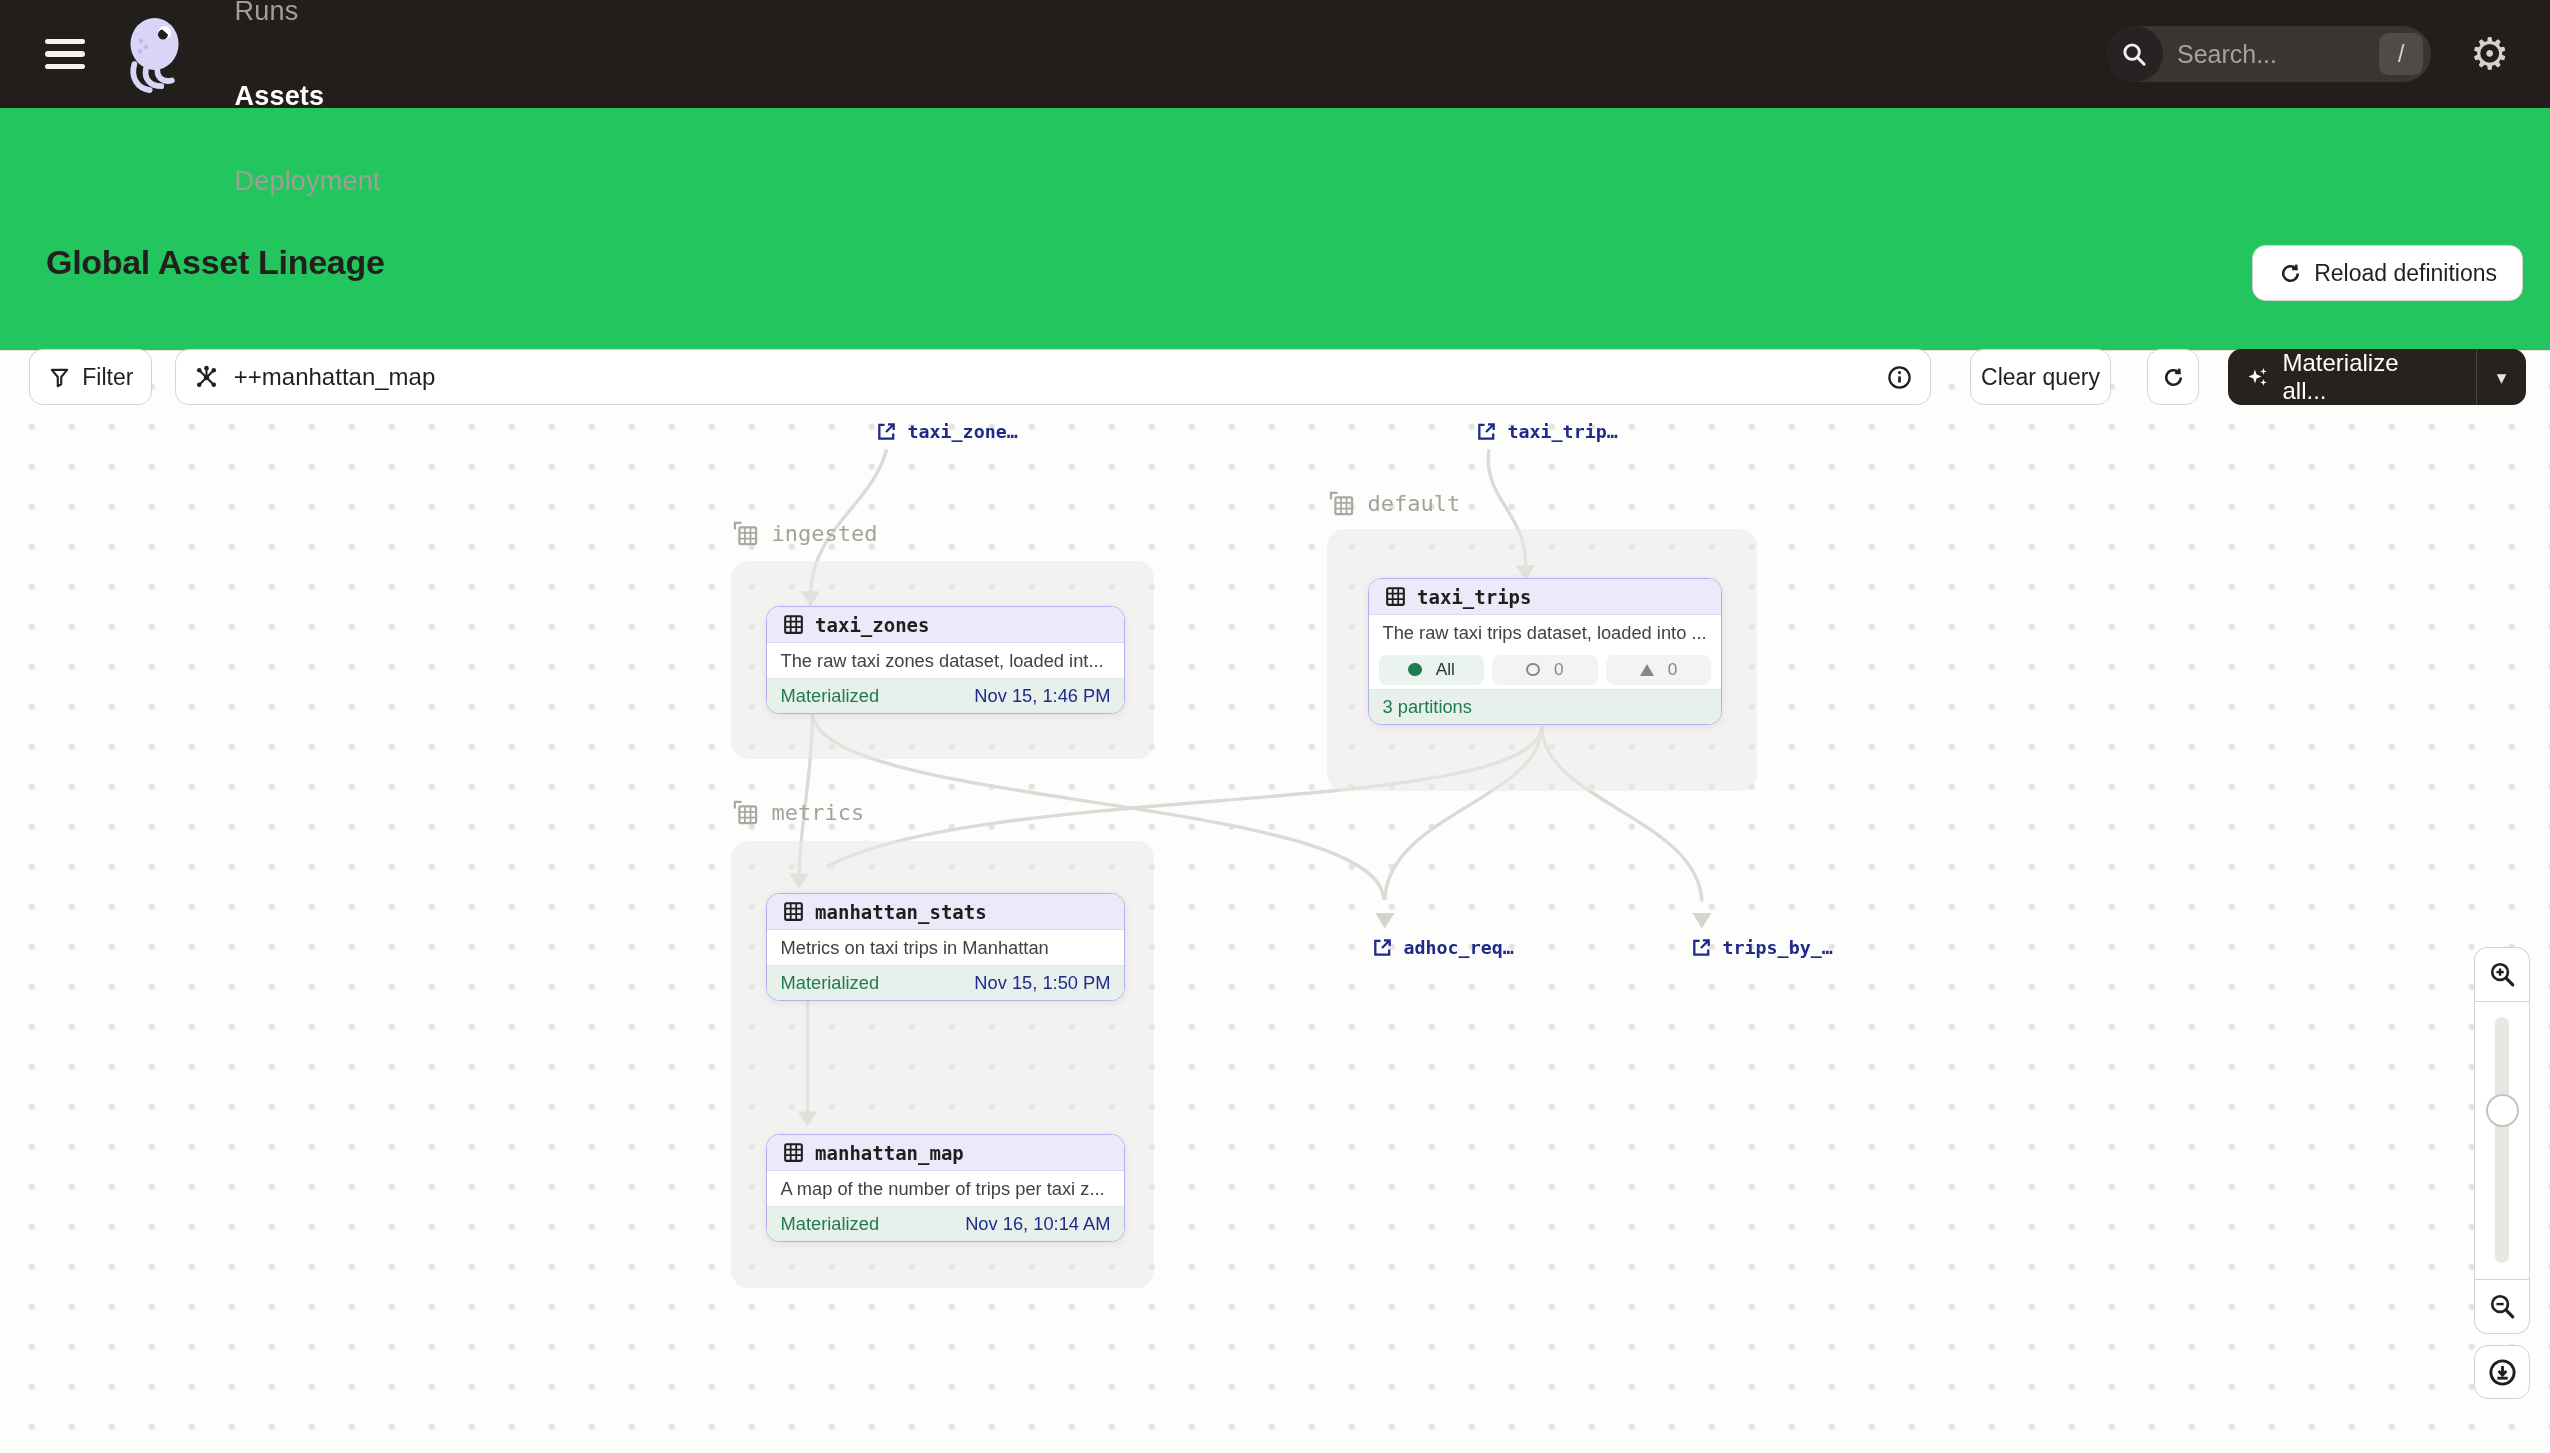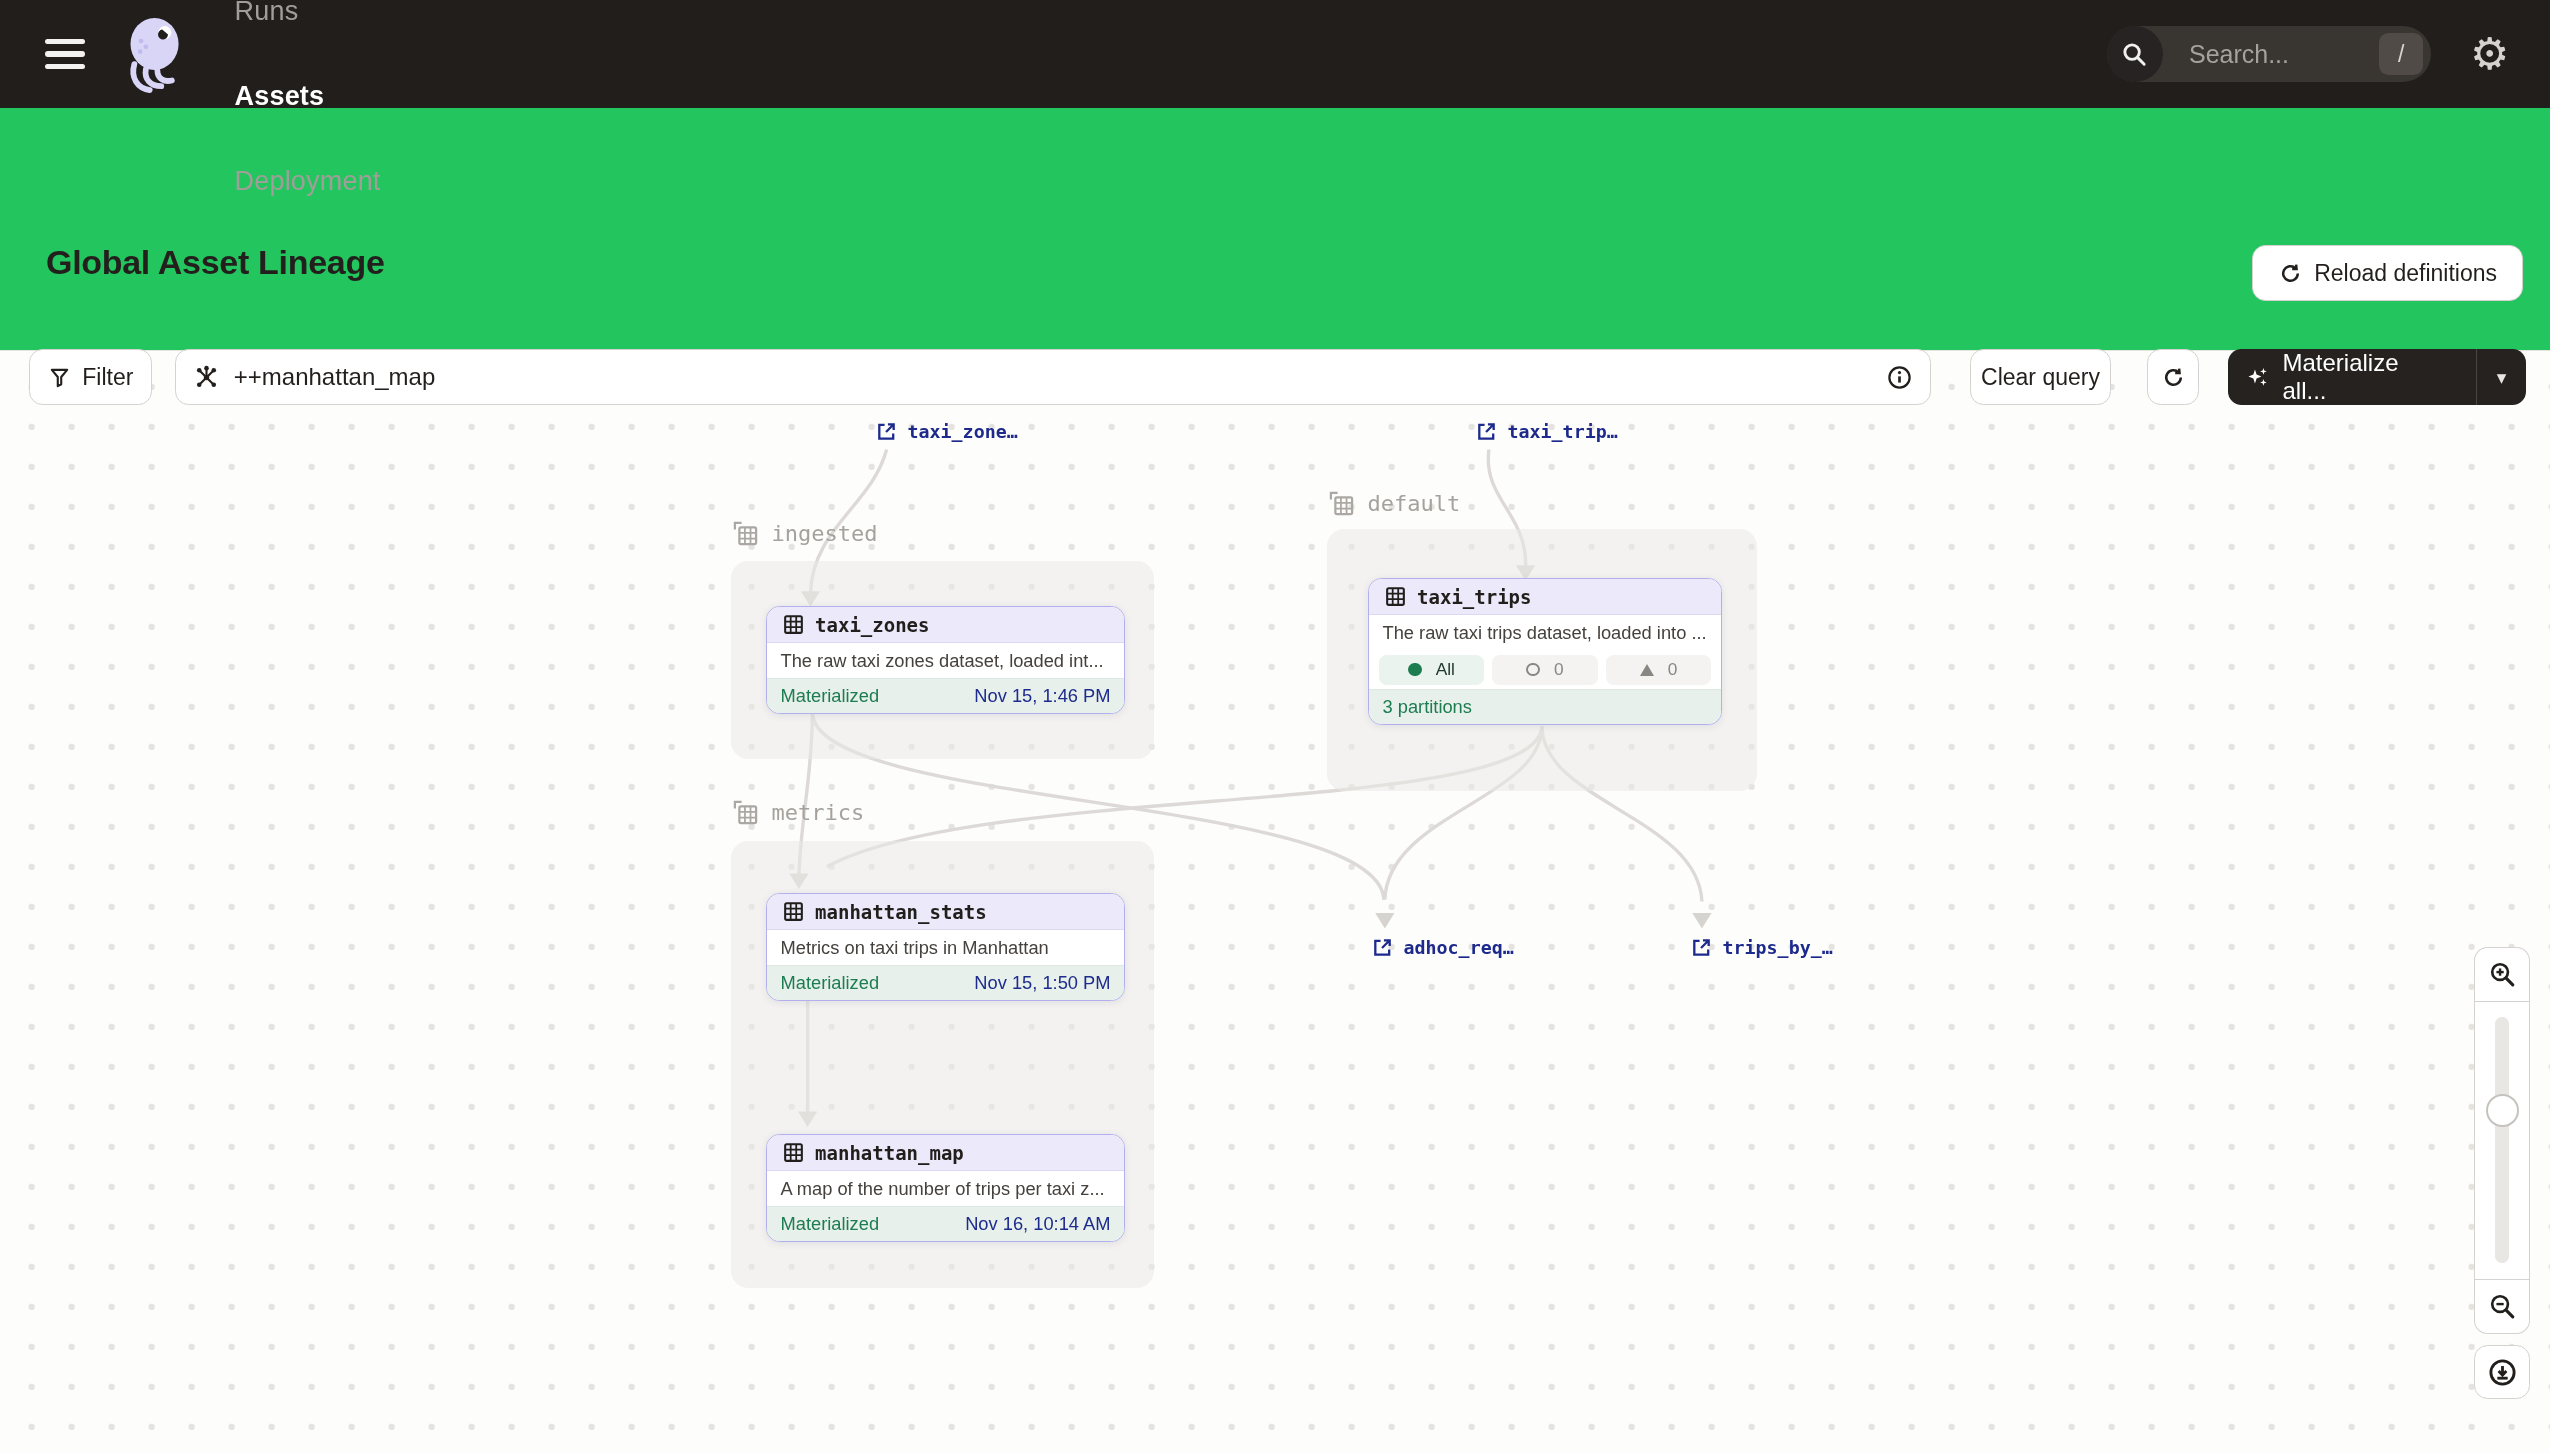--- a/index.html
+++ b/index.html
@@ -11,21 +11,21 @@
     display:flex; align-items:center; padding:0 31px; z-index:30; }
   .hamburger { width:40px; height:31px; display:flex; flex-direction:column; justify-content:space-between; cursor:pointer; margin-left:13.5px; }
   .hamburger span { display:block; height:5.8px; border-radius:2.9px; background:#F4F2F0; }
   .logo { margin-left:33px; width:75px; height:81px; }
   .nav-links { display:flex; gap:54px; margin-left:42px;flex-direction:column; }
   .nav-link { font-size:27px; color:#A19E99; cursor:pointer; letter-spacing:0.2px; }
   .nav-link.active { color:#FFFFFF; font-weight:700; }
   .nav-spacer { flex:1; }
   .search-pill { width:324px; height:56px; border-radius:28px; background:#393531; display:flex; align-items:center; cursor:text; }
   .search-iconwrap { width:56px; height:56px; border-radius:50%; background:#262322; display:flex; align-items:center; justify-content:center; }
-  .search-text { color:#A5A29D; font-size:25px; margin-left:26px; flex:1; }
+  .search-text { color:#A5A29D; font-size:25px; margin-left:14px; flex:1; }
   .search-kbd { width:44px; height:42px; margin-right:7.7px; border-radius:9.6px; background:#504B47; color:#D9D6D2; font-size:23px; display:flex; align-items:center; justify-content:center; }
   .gear { margin-left:39px; margin-right:9.6px; font-family:"DejaVu Sans", sans-serif; font-size:44px; color:#D6D3CF; cursor:pointer; line-height:1; }
 
   
   .pagehead { position:absolute; left:0; top:108px; width:2550px; height:243px; background:#22c55e; border-bottom:1.9px solid #E5E3E0; z-index:20;padding-left:8px; }
   .page-title { position:absolute; left:46px; top:135px; font-size:34px; font-weight:700; color:#231F1D; letter-spacing:-0.3px; }
   .btn { background:#FFFFFF; border:1.9px solid #D5D2CF; border-radius:13.5px; color:#231F1D;
     font-size:23px; display:flex; align-items:center; justify-content:center; gap:11.6px; cursor:pointer; }
   .reload-btn { position:absolute; right:27px; top:137px; height:56px; padding:0 25px; }
   .filter-btn { position:absolute; left:29px; top:241px; height:56px; width:123px; }

